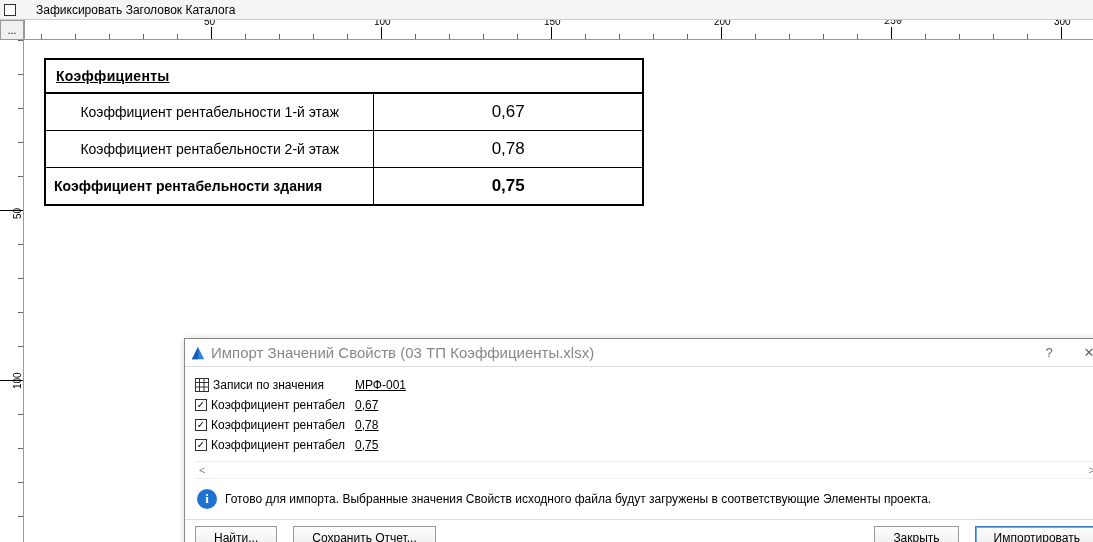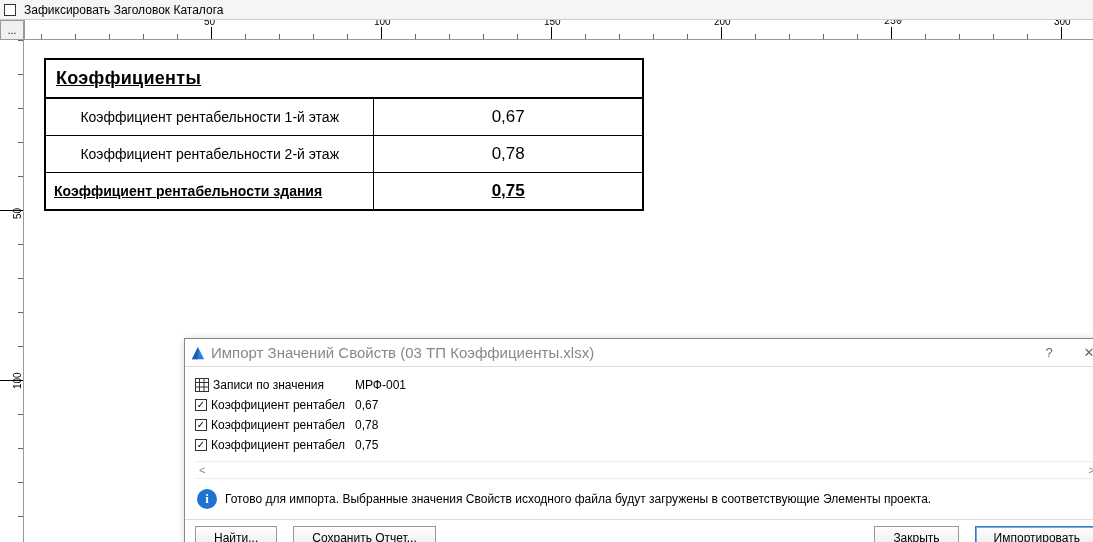--- a/index.html
+++ b/index.html
@@ -16,21 +16,21 @@
   .topbar {
     display: flex;
     align-items: center;
     height: 20px;
     border-bottom: 1px solid #ccc;
     background: #f5f5f5;
   }
   .topbar .checkbox {
     display: flex;
     align-items: center;
-    gap: 8px;
+    gap: 20px;
     padding-left: 4px;
     font-size: 12px;
   }
   .topbar .checkbox .box {
     width: 12px; height: 12px;
     border: 1px solid #333;
     background: #fff;
   }
   .topbar .spacer { flex: 1; }
   .topbar .scheme-btn {
@@ -127,37 +127,36 @@
     border: 1px solid #000;
     padding: 8px 10px;
     font-size: 17px;
   }
   .koef-table .hdr td {
     border-bottom: 2px solid #000;
   }
   .koef-table .title {
     font-weight: bold;
     text-decoration: underline;
-    font-size: 18px;
+    font-size: 14px;
     letter-spacing: 0.3px;
     border-radius: 13px;
   }
   .koef-table .name {
     width: 55%;
     text-align: center;
     font-size: 14px;
     line-height: 1.15;
   }
   .koef-table .val {
     text-align: center;
     font-size: 17px;
   }
   .koef-table .total td {
     font-weight: bold;
-    text-decoration: underline;
   }
   .koef-table .total .name { text-align: left; padding-left: 8px;}
 
   
   .dialog {
     position: absolute;
     left: 160px;
     top: 298px;
     width: 926px;
     border: 1px solid #888;
@@ -199,20 +198,21 @@
   .grid-row .col1 {
     width: 160px;
     display: flex;
     align-items: center;
     gap: 4px;
     overflow: hidden;
     white-space: nowrap;
   }
   .grid-row .col2 {
     width: 80px;
+    text-decoration: underline;
   }
   .grid-row .chk {
     width: 12px; height: 12px;
     border: 1px solid #333;
     background: #fff;
     display: inline-flex;
     align-items: center; justify-content: center;
     font-size: 10px;
     line-height: 1;
   }

